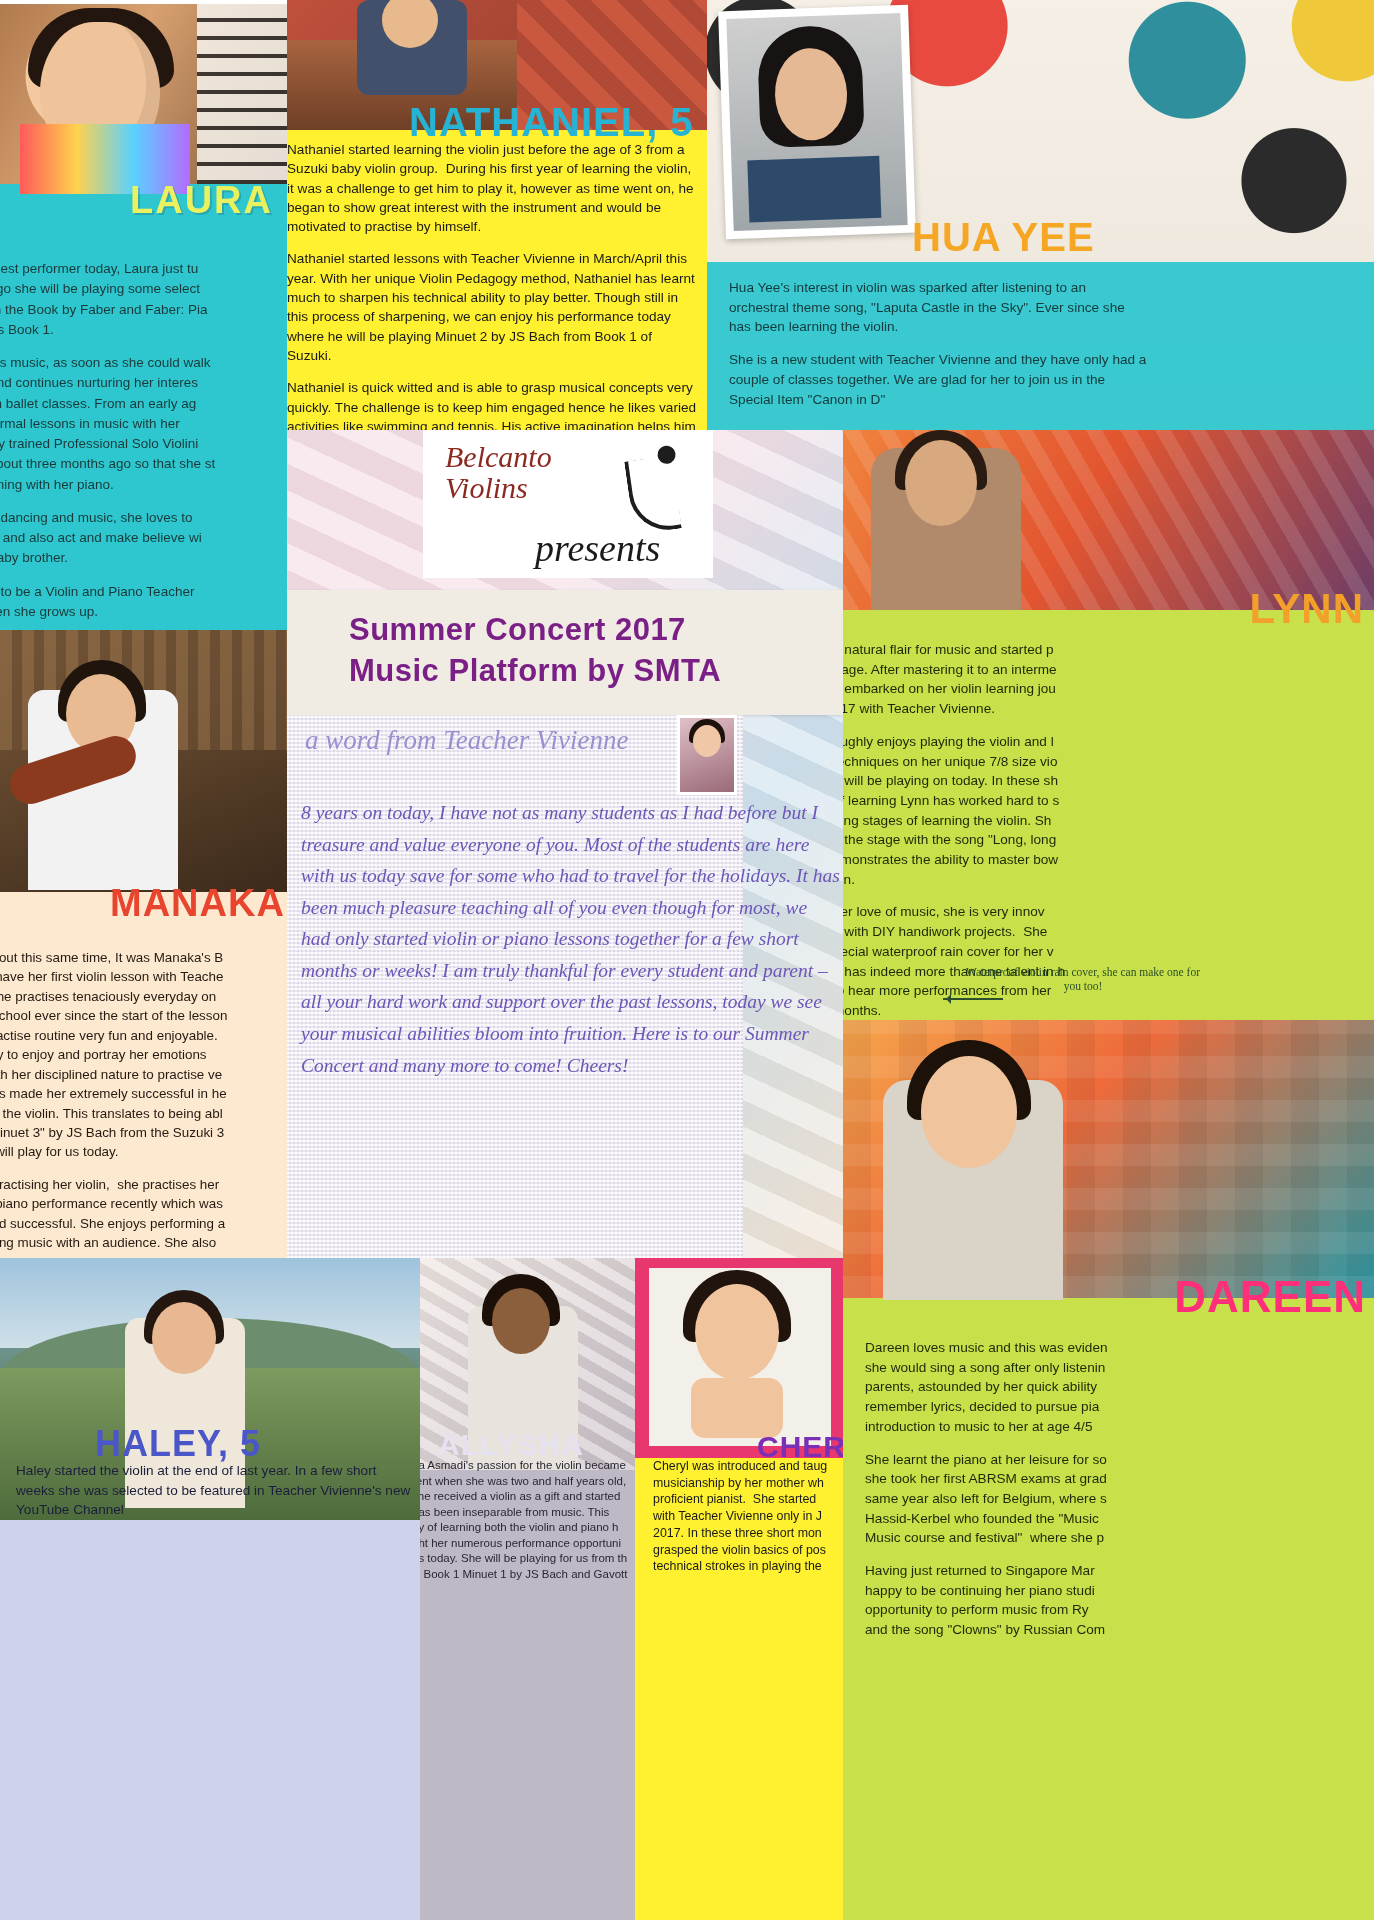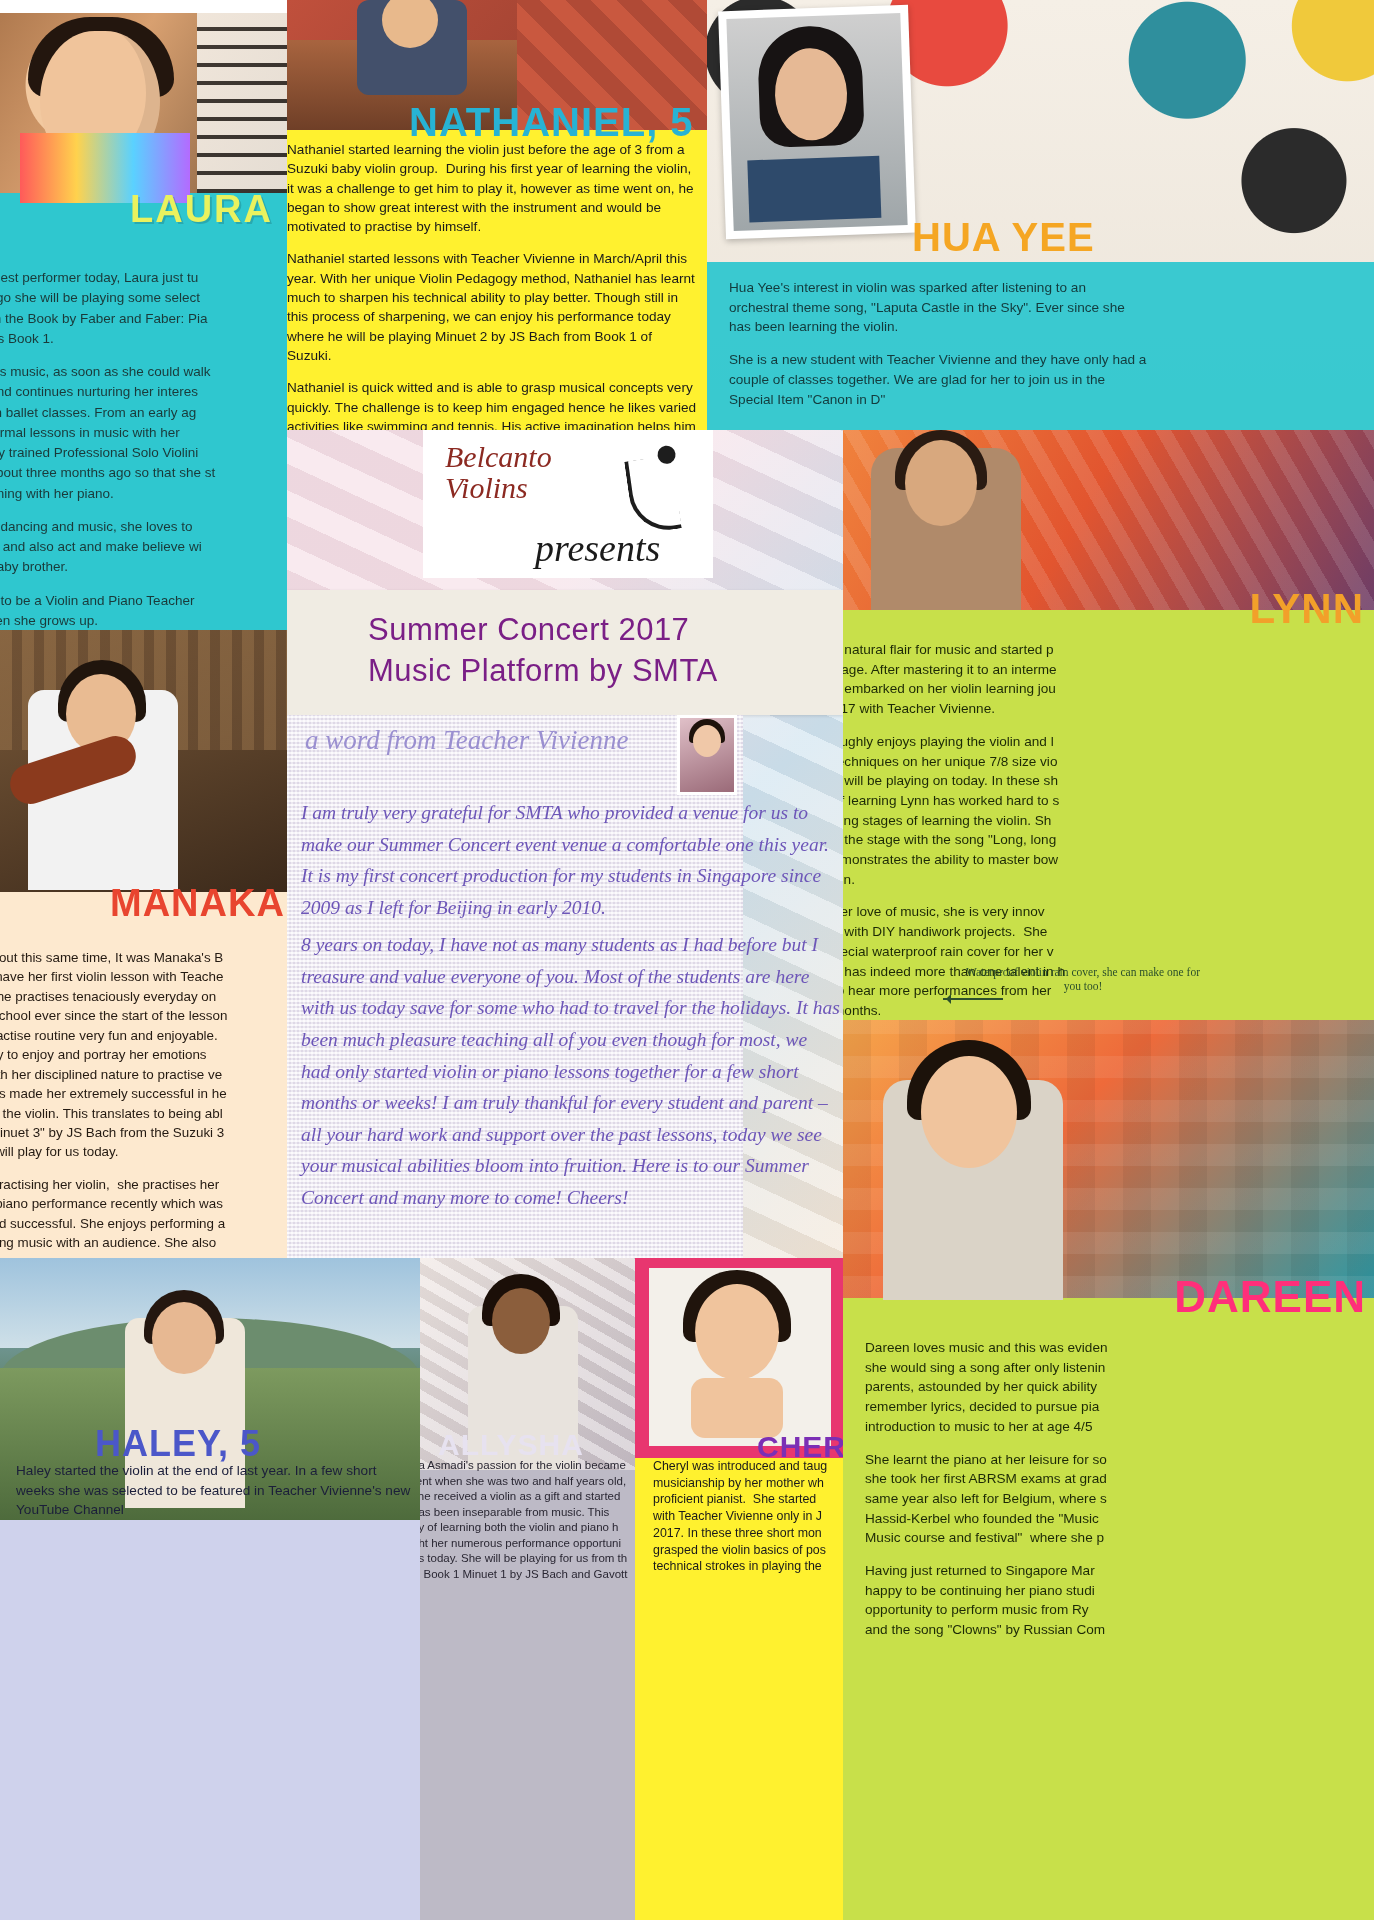--- a/index.html
+++ b/index.html
@@ -4,21 +4,21 @@
 <style>
   html,body{margin:0;padding:0;}
   body{
     width:1374px;height:1920px;position:relative;overflow:hidden;
     font-family:"Liberation Sans",sans-serif;background:#ffffff;
   }
   .panel{position:absolute;overflow:hidden;}
   .txt{white-space:pre-wrap;}
 
   
-  #laura{left:0;top:13px;width:336px;height:630px;background:#2fc7cf;}
+  #laura{left:0;top:4px;width:336px;height:630px;background:#2fc7cf;}
   #laura .photo{position:absolute;left:0;top:0;width:287px;height:180px;
     background:
       radial-gradient(circle at 30% 40%,#f2c9a0 0 60px,transparent 61px),
       linear-gradient(120deg,#b07a4f,#d8a070 40%,#7d5a3c);
   }
   #laura .photo .face{position:absolute;left:40px;top:18px;width:120px;height:140px;border-radius:50%/55%;
     background:#f0c49b;box-shadow:inset -14px -8px 0 rgba(0,0,0,.08);}
   #laura .photo .hair{position:absolute;left:28px;top:4px;width:146px;height:80px;border-radius:70px 70px 20px 20px;background:#23160e;}
   #laura .photo .dress{position:absolute;left:20px;top:120px;width:170px;height:70px;background:linear-gradient(90deg,#ff5a5a,#ffd24d,#5ad1ff,#b36bff);}
   #laura .photo .keys{position:absolute;right:0;top:0;width:90px;height:180px;
@@ -158,21 +158,21 @@
     font-family:"Liberation Serif",serif;font-style:italic;line-height:1.02;}
   #logo-card .brand span{display:block;}
   #logo-card .swirl{position:absolute;right:36px;top:28px;width:44px;height:70px;
     border-left:4px solid #1d1d1d;border-bottom:4px solid #1d1d1d;border-radius:0 0 0 40px;transform:rotate(-8deg);}
   #logo-card .swirl:after{content:"";position:absolute;left:30px;top:-10px;width:18px;height:18px;border-radius:50%;background:#1d1d1d;}
   #logo-card .presents{position:absolute;left:112px;top:96px;font-family:"Liberation Serif",serif;
     font-style:italic;font-size:38px;color:#1b1b1b;}
 
   #title-card{position:absolute;left:0;top:160px;width:556px;height:125px;
     background:#f0ece3;box-shadow:0 1px 3px rgba(0,0,0,.12);}
-  #title-card .l1,#title-card .l2{position:absolute;left:62px;color:#7a1f86;font-size:31px;font-weight:normal;letter-spacing:.5px;margin-left:19px;}
+  #title-card .l1,#title-card .l2{position:absolute;left:62px;color:#7a1f86;font-size:31px;font-weight:bold;letter-spacing:.5px;}
   #title-card .l1{top:22px;}
   #title-card .l2{top:63px;}
 
   #word-card{position:absolute;left:0;top:285px;width:456px;height:543px;background:#efeaf4;}
   #word-card .weave{position:absolute;inset:0;background:
     repeating-linear-gradient(0deg,rgba(255,255,255,.6) 0 2px,rgba(160,150,180,.12) 2px 4px),
     repeating-linear-gradient(90deg,rgba(255,255,255,.5) 0 2px,rgba(160,150,180,.10) 2px 4px);}
   #word-card .heading{position:absolute;left:18px;top:10px;color:#9a8fd0;font-size:27px;
     font-family:"Liberation Serif",serif;font-style:italic;}
   #word-card .vphoto{position:absolute;right:6px;top:0px;width:60px;height:80px;background:#fff;}
@@ -408,17 +408,16 @@
 
   <div id="word-card">
     <div class="weave"></div>
     <div class="heading">a word from Teacher Vivienne</div>
     <div class="vphoto">
       <div class="in"></div>
       <div class="h"></div>
       <div class="f"></div>
     </div>
     <div class="letter">
-      <p>I am truly very grateful for SMTA who provided a venue for us to make our Summer Concert event venue a comfortable one this year. It is my first concert production for my students in Singapore since 2009 as I left for Beijing in early 2010.</p>
       <p>8 years on today, I have not as many students as I had before but I treasure and value everyone of you. Most of the students are here with us today save for some who had to travel for the holidays. It has been much pleasure teaching all of you even though for most, we had only started violin or piano lessons together for a few short months or weeks! I am truly thankful for every student and parent – all your hard work and support over the past lessons, today we see your musical abilities bloom into fruition. Here is to our Summer Concert and many more to come! Cheers!</p>
     </div>
   </div>
 </div>
 
 </body></html>

